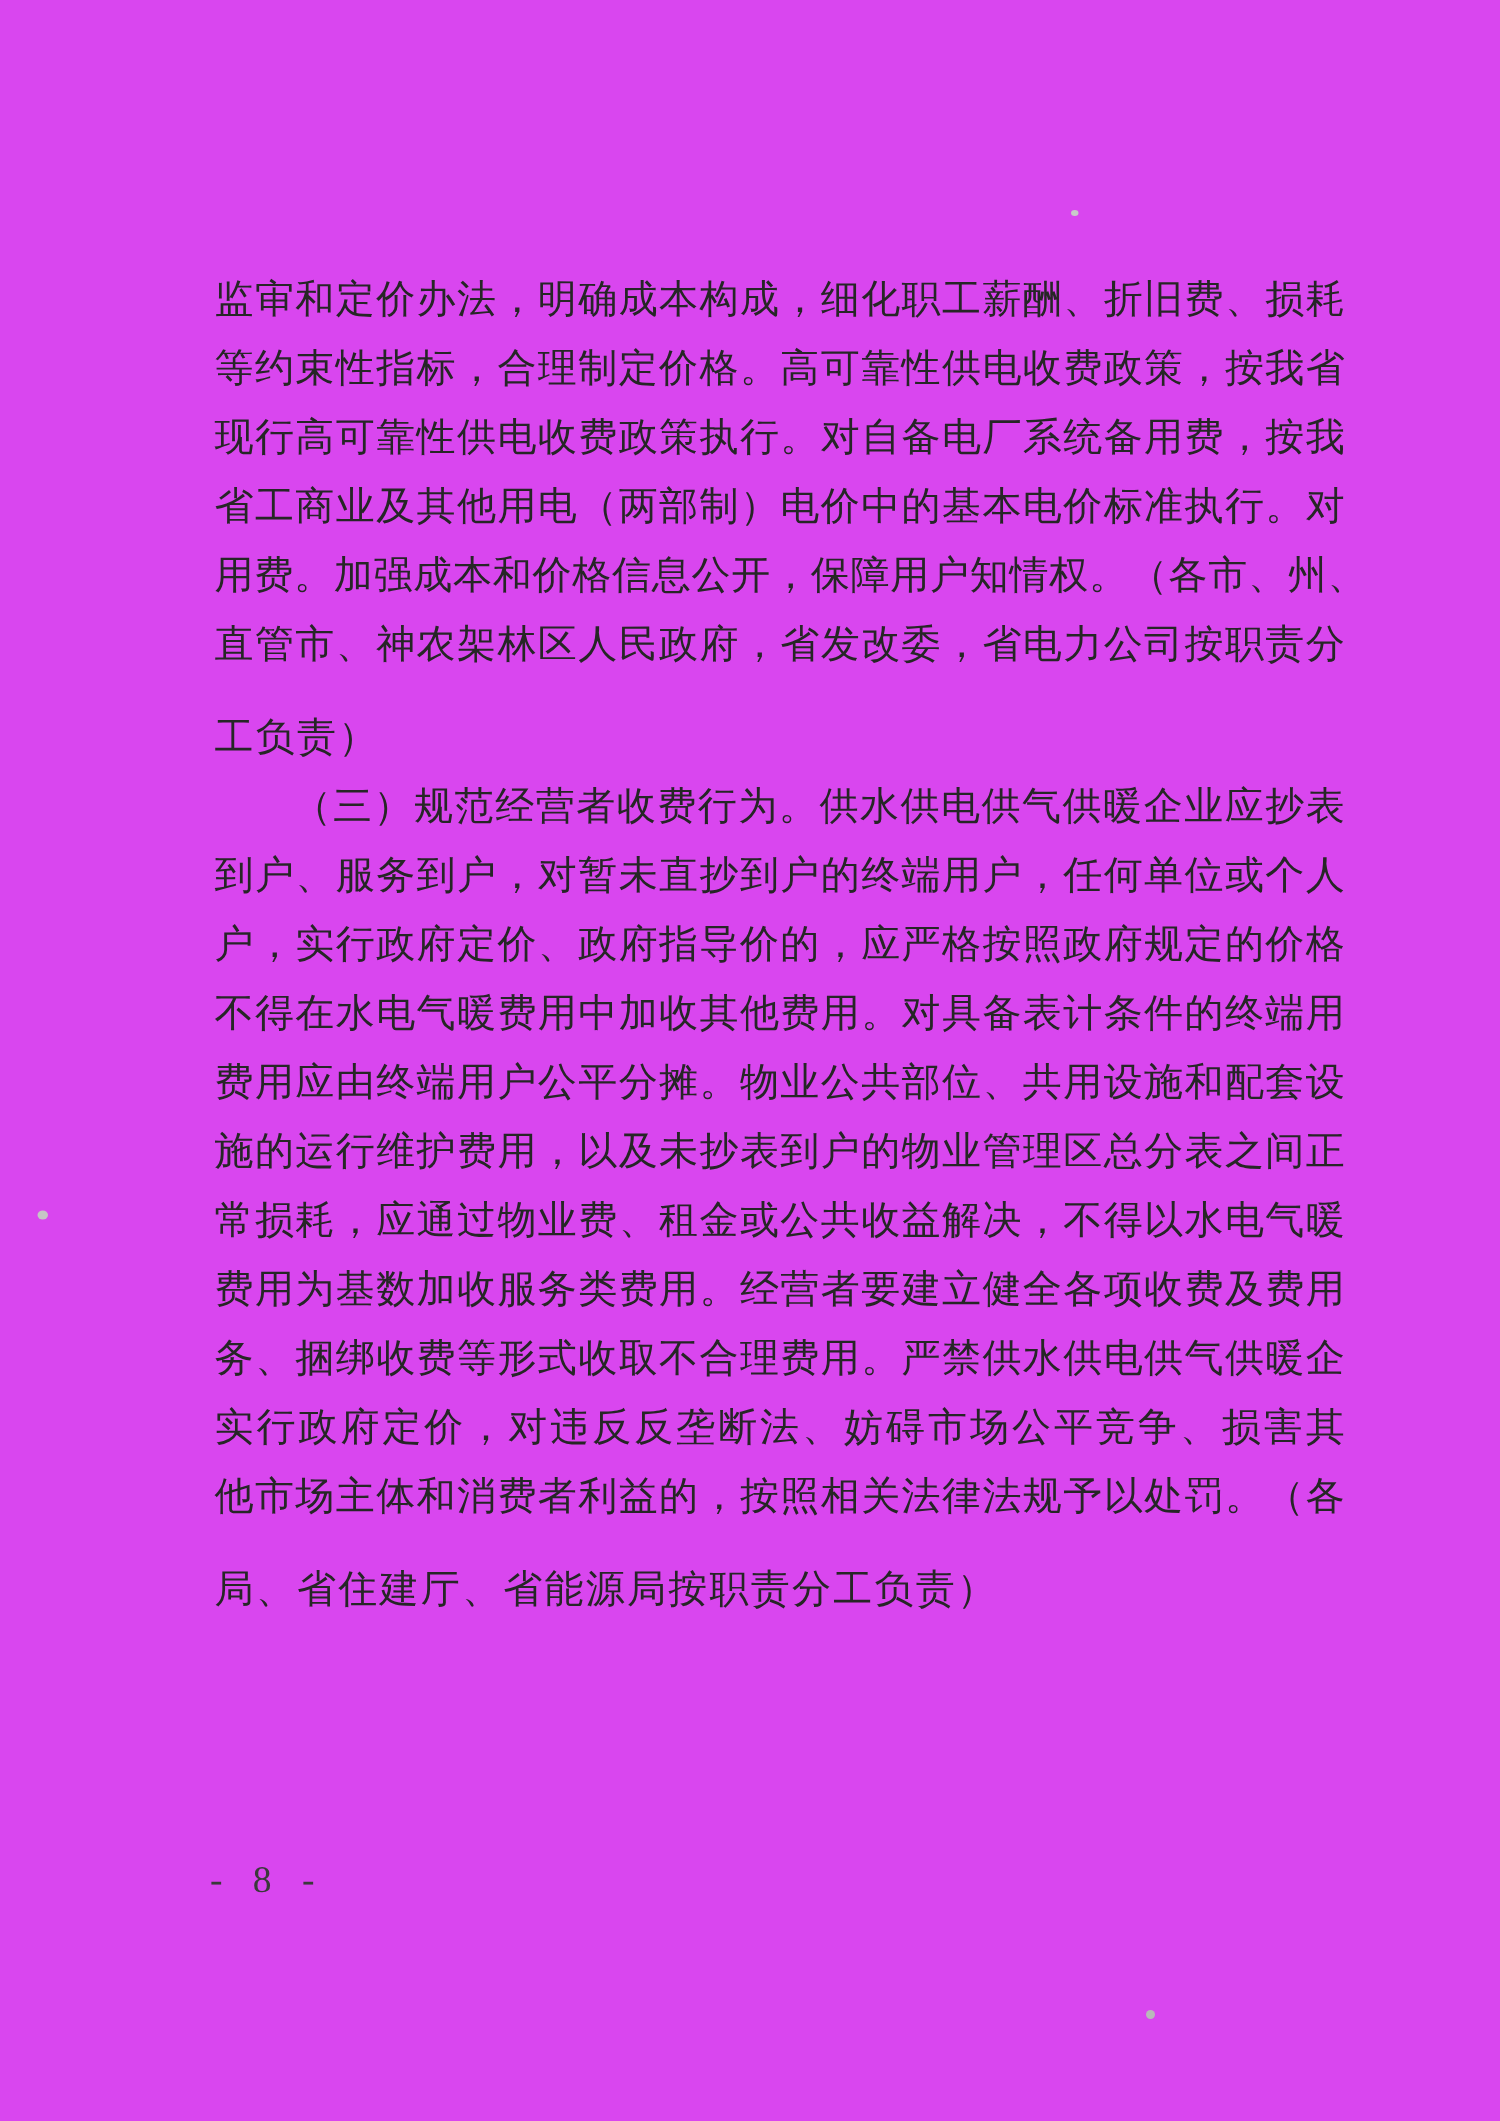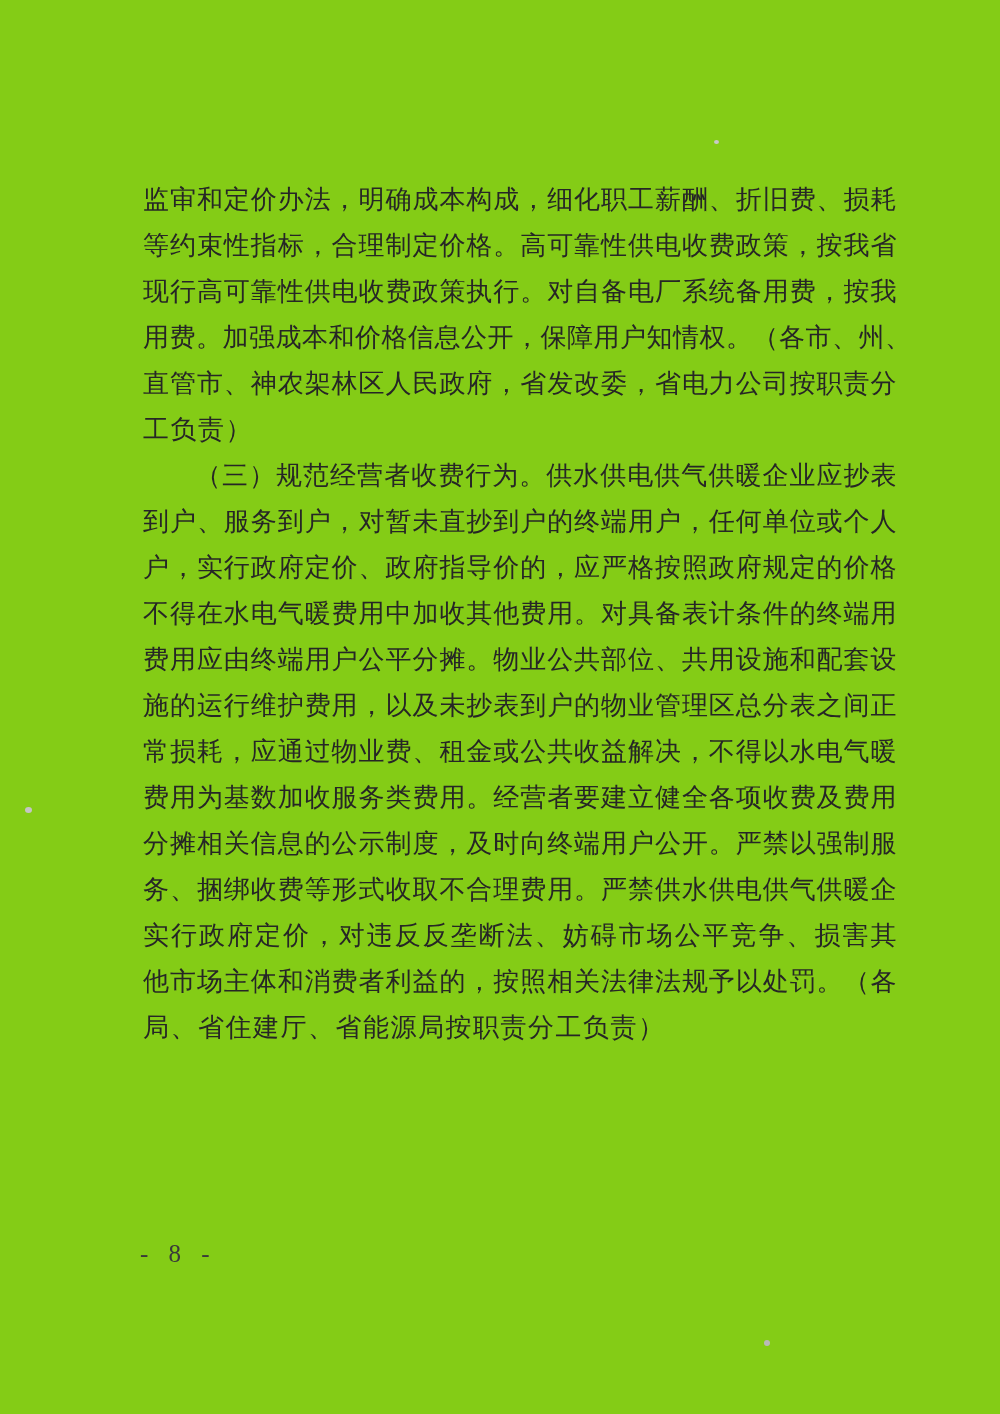--- a/index.html
+++ b/index.html
@@ -4,21 +4,21 @@
 <style>
   html, body {
     margin: 0;
     padding: 0;
     background: #e9e9e9;
   }
   .page {
     position: relative;
     width: 1000px;
     height: 1414px;
-    background: #84cc16;
+    background: #d946ef;
     margin: 0 auto;
     overflow: hidden;
     font-family: "Liberation Serif", "DejaVu Serif", serif;
   }
   .text-block {
     position: absolute;
     left: 143px;
     top: 177px;
     width: 754px;
     color: #262626;
@@ -30,20 +30,21 @@
     white-space: nowrap;
     text-align: justify;
     text-align-last: justify;
     -moz-text-align-last: justify;
     letter-spacing: 0.5px;
   }
   .line.para-end {
     text-align-last: left;
     -moz-text-align-last: left;
     letter-spacing: 1.5px;
+    margin-top: 16px;
   }
   .line.indent {
     text-indent: 2em;
   }
   .heading {
     font-weight: 400;
   }
   .page-number {
     position: absolute;
     left: 140px;
@@ -64,33 +65,33 @@
 </head>
 <body>
 
 <div class="page">
 
   <div class="text-block">
 
     <div class="line">监审和定价办法，明确成本构成，细化职工薪酬、折旧费、损耗</div>
     <div class="line">等约束性指标，合理制定价格。高可靠性供电收费政策，按我省</div>
     <div class="line">现行高可靠性供电收费政策执行。对自备电厂系统备用费，按我</div>
+    <div class="line">省工商业及其他用电（两部制）电价中的基本电价标准执行。对</div>
     <div class="line">用费。加强成本和价格信息公开，保障用户知情权。（各市、州、</div>
     <div class="line">直管市、神农架林区人民政府，省发改委，省电力公司按职责分</div>
     <div class="line para-end">工负责）</div>
 
     <div class="line indent"><span class="heading">（三）规范经营者收费行为。</span><span>供水供电供气供暖企业应抄表</span></div>
     <div class="line">到户、服务到户，对暂未直抄到户的终端用户，任何单位或个人</div>
     <div class="line">户，实行政府定价、政府指导价的，应严格按照政府规定的价格</div>
     <div class="line">不得在水电气暖费用中加收其他费用。对具备表计条件的终端用</div>
     <div class="line">费用应由终端用户公平分摊。物业公共部位、共用设施和配套设</div>
     <div class="line">施的运行维护费用，以及未抄表到户的物业管理区总分表之间正</div>
     <div class="line">常损耗，应通过物业费、租金或公共收益解决，不得以水电气暖</div>
     <div class="line">费用为基数加收服务类费用。经营者要建立健全各项收费及费用</div>
-    <div class="line">分摊相关信息的公示制度，及时向终端用户公开。严禁以强制服</div>
     <div class="line">务、捆绑收费等形式收取不合理费用。严禁供水供电供气供暖企</div>
     <div class="line">实行政府定价，对违反反垄断法、妨碍市场公平竞争、损害其</div>
     <div class="line">他市场主体和消费者利益的，按照相关法律法规予以处罚。（各</div>
     <div class="line para-end">局、省住建厅、省能源局按职责分工负责）</div>
   </div>
 
   <div class="page-number">- 8 -</div>
 
   <div class="artifact a1"></div>
   <div class="artifact a2"></div>

